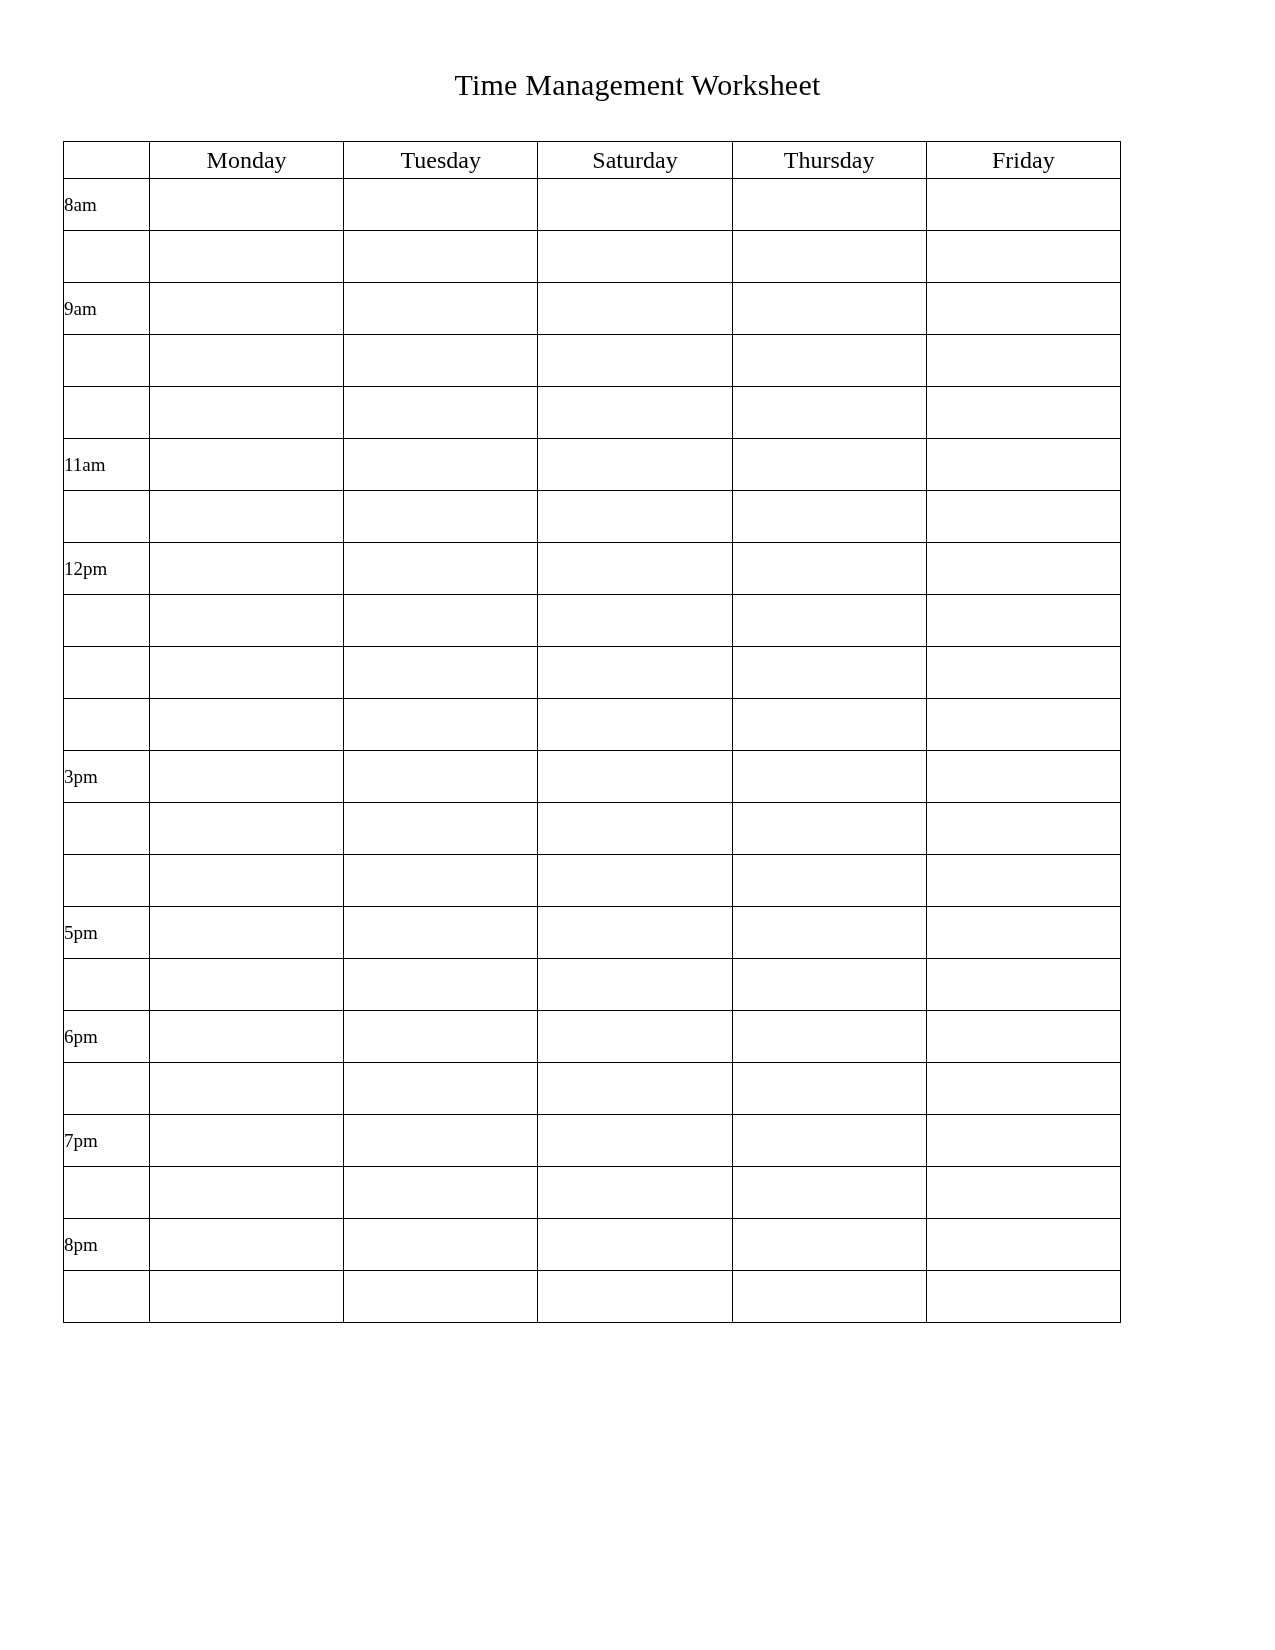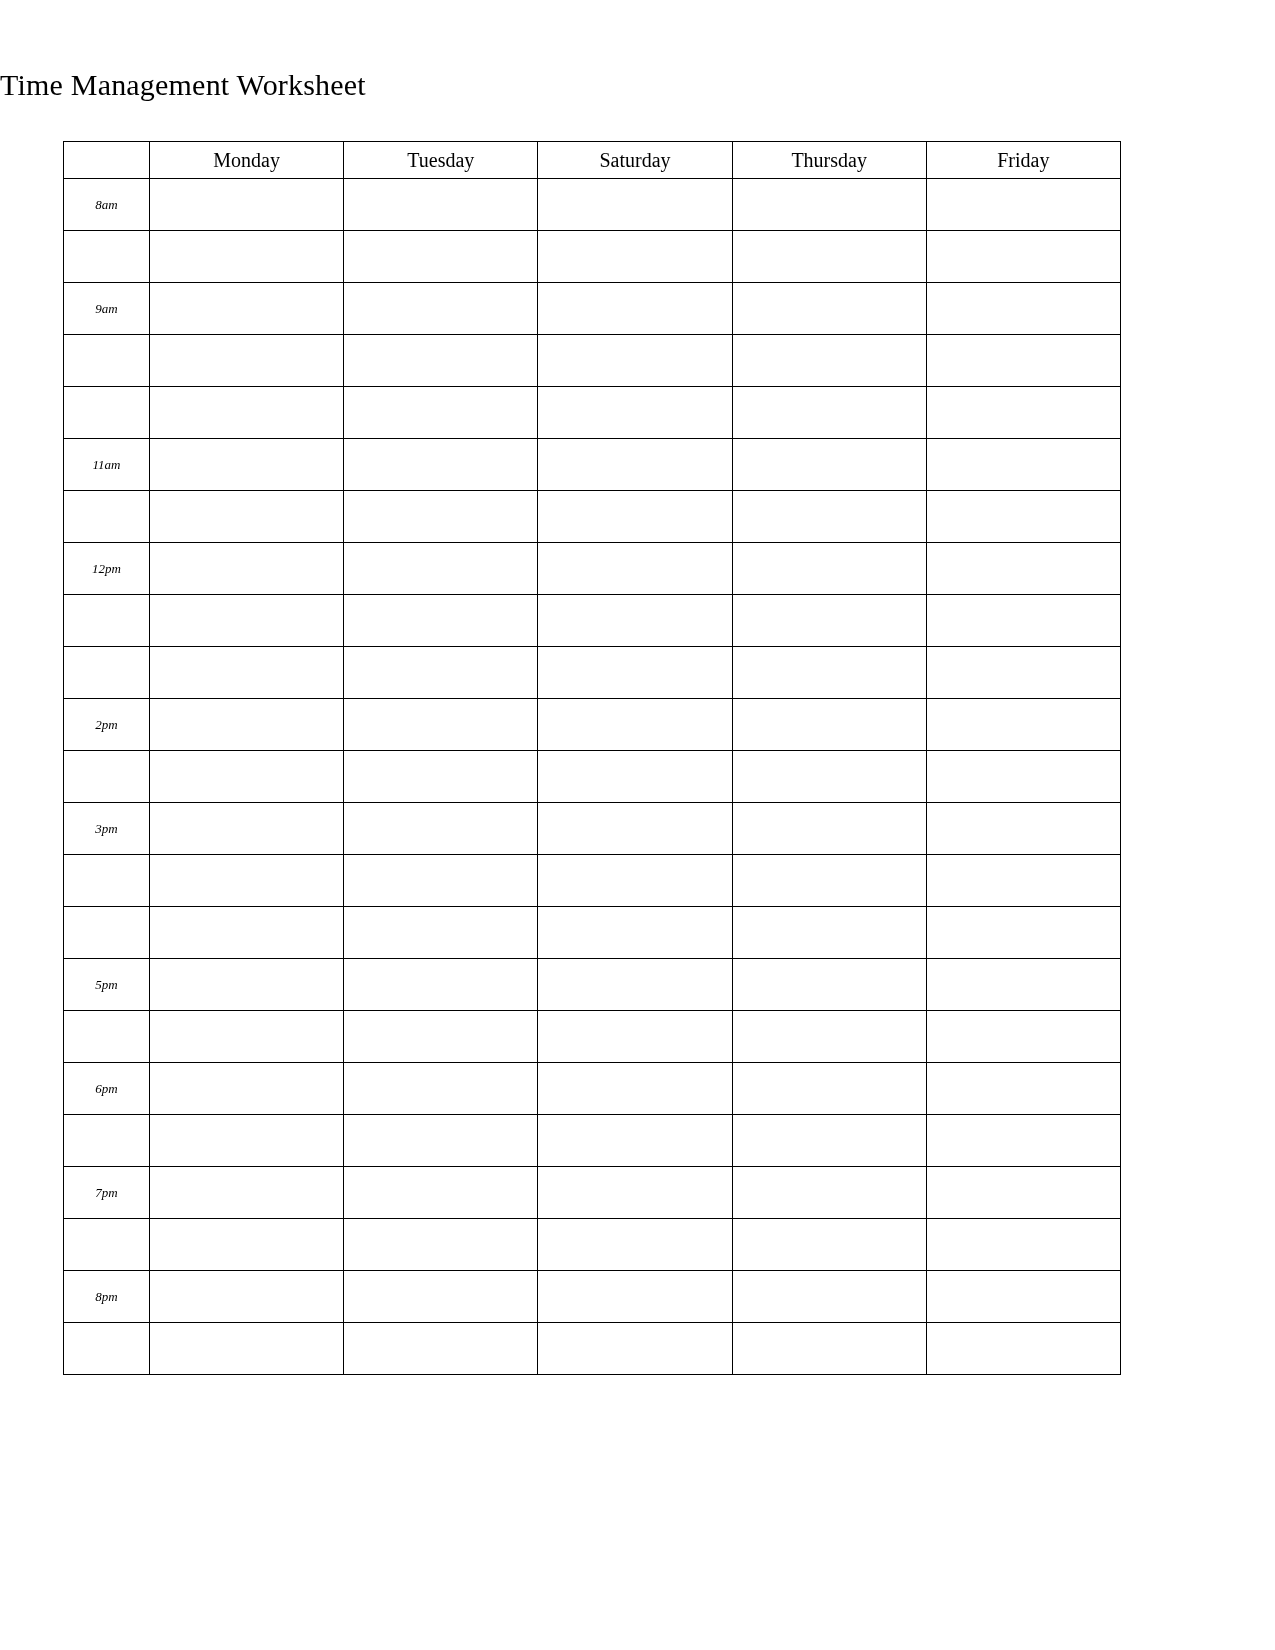--- a/index.html
+++ b/index.html
@@ -16,20 +16,21 @@
     overflow: hidden;
   }
   .page {
     width: 1275px;
     height: 1650px;
     box-sizing: border-box;
     padding: 0;
     position: relative;
   }
   .title {
+    text-align: center;
     font-size: 30px;
     font-weight: normal;
     letter-spacing: 0.2px;
     margin: 0;
     padding-top: 68px;
     padding-bottom: 0;
     line-height: 1.1;
     font-family: "Liberation Serif", "DejaVu Serif", serif;
   }
   .table-wrap {
@@ -48,40 +49,39 @@
     padding: 0;
     margin: 0;
     font-weight: normal;
     background: #ffffff;
   }
   col.time-col { width: 86px; }
   col.day-col { width: 194.2px; }
 
   thead th {
     height: 36px;
-    font-size: 20px;
+    font-size: 24px;
     text-align: center;
     vertical-align: middle;
     font-family: "Liberation Serif", "DejaVu Serif", serif;
   }
   thead th.corner {
     
   }
   tbody td {
     height: 50px;
     vertical-align: middle;
   }
   td.time-label {
-    font-size: 13px;
-    text-align: center;
+    font-size: 19px;
+    text-align: left;
     padding-right: 6px;
     padding-left: 0;
     vertical-align: middle;
     white-space: nowrap;
-    font-style: italic;
   }
   td.slot {
     background: #ffffff;
   }
   
   tr.half td { height: 51px; }
   tr.hour td { height: 51px; }
 </style>
 </head>
 <body>
@@ -184,28 +184,20 @@
             <td class="slot"></td>
           </tr>
           <tr class="half">
             <td class="time-label"></td>
             <td class="slot"></td>
             <td class="slot"></td>
             <td class="slot"></td>
             <td class="slot"></td>
             <td class="slot"></td>
           </tr>
-          <tr class="hour">
-            <td class="time-label">2pm</td>
-            <td class="slot"></td>
-            <td class="slot"></td>
-            <td class="slot"></td>
-            <td class="slot"></td>
-            <td class="slot"></td>
-          </tr>
           <tr class="half">
             <td class="time-label"></td>
             <td class="slot"></td>
             <td class="slot"></td>
             <td class="slot"></td>
             <td class="slot"></td>
             <td class="slot"></td>
           </tr>
           <tr class="hour">
             <td class="time-label">3pm</td>

